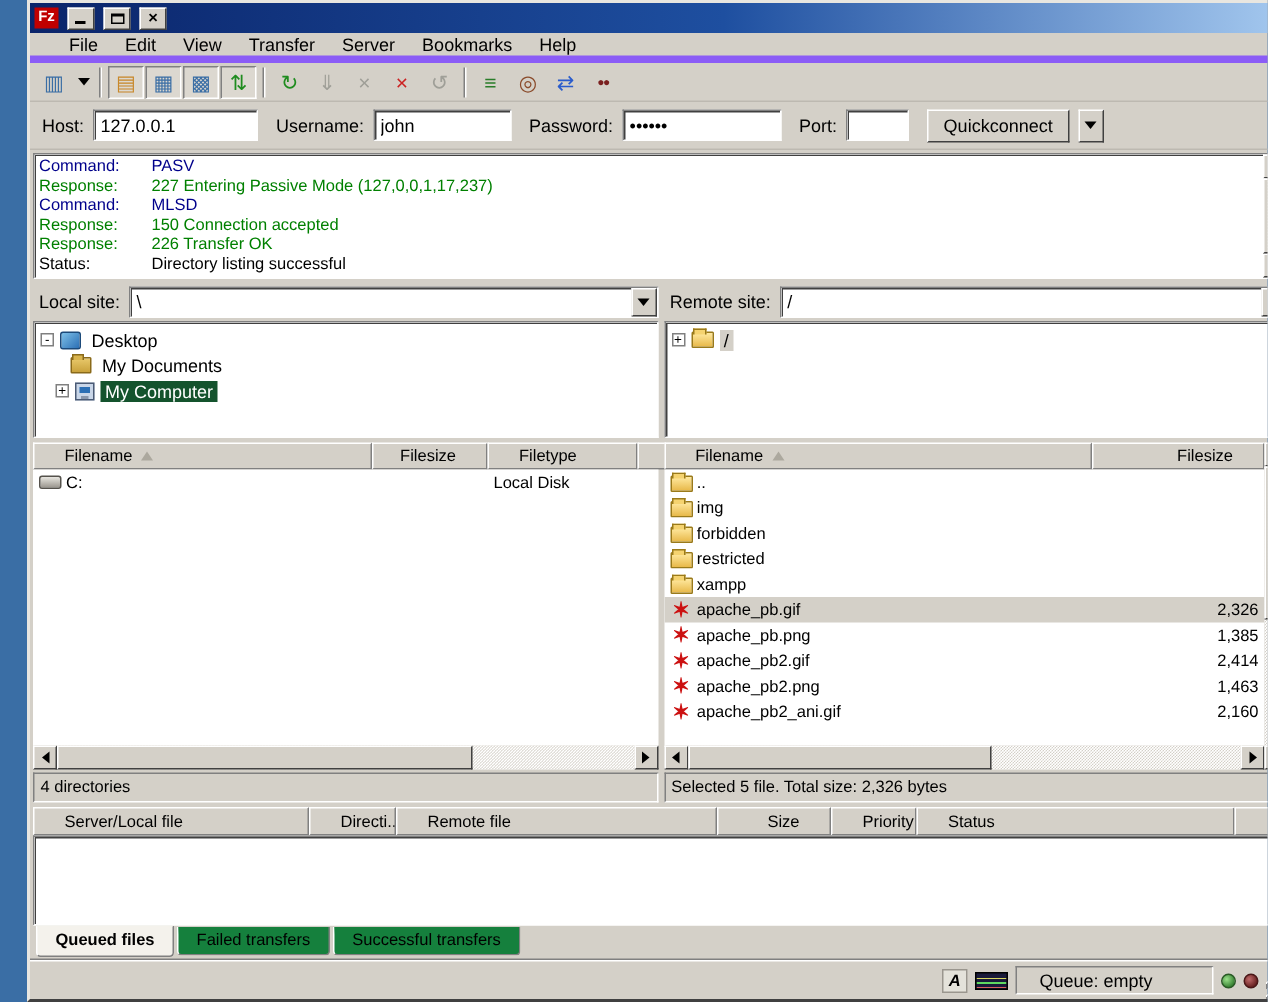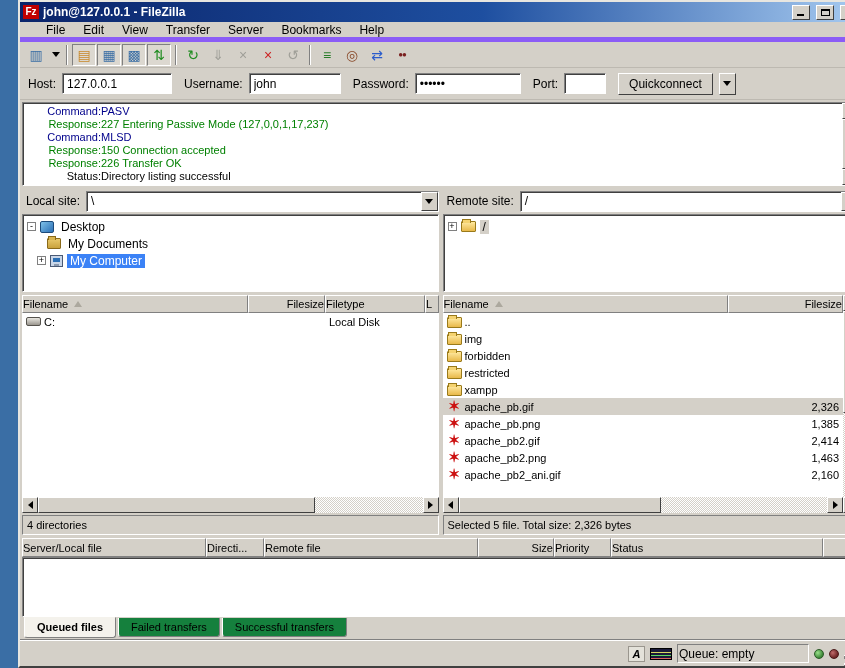--- a/index.html
+++ b/index.html
@@ -28,21 +28,21 @@
   
   .quickbar{height:32px;flex:0 0 32px;display:flex;align-items:center;padding-left:8px;gap:6px;border-bottom:1px solid #bdb9b1;font-size:12px;}
   .qc-label{margin-left:6px;}
   .field{height:21px;background:#fff;border:1px solid;border-color:#808080 #fff #fff #808080;box-shadow:inset 1px 1px 0 #404040;font-size:12px;padding:1px 4px;outline:none;}
   .btn{height:22px;background:#D4D0C8;border:1px solid;border-color:#fff #404040 #404040 #fff;font-size:12px;padding:2px 10px;}
   .btn-drop{width:17px;height:22px;background:#D4D0C8;border:1px solid;border-color:#fff #404040 #404040 #fff;display:flex;align-items:center;justify-content:center;}
   .btn-drop .tri{width:0;height:0;border-left:4px solid transparent;border-right:4px solid transparent;border-top:5px solid #000;}
   
   .logwrap{height:84px;flex:0 0 84px;margin:2px 2px 2px 2px;display:flex;background:#fff;border:1px solid;border-color:#808080 #fff #fff #808080;box-shadow:inset 1px 1px 0 #404040;}
   .logrows{flex:1;padding:2px 0 0 3px;overflow:hidden;font-size:11px;line-height:13px;}
-  .logrow{display:flex;white-space:nowrap;text-align:right;}
+  .logrow{display:flex;white-space:nowrap;}
   .logrow .llabel{width:75px;flex:0 0 75px;}
   
   .vscroll{width:16px;flex:0 0 16px;display:flex;flex-direction:column;background:#fff;}
   .hscroll{height:16px;flex:0 0 16px;display:flex;}
   .sbtn{width:16px;height:16px;flex:0 0 16px;background:#D4D0C8;border:1px solid;border-color:#fff #404040 #404040 #fff;display:flex;align-items:center;justify-content:center;}
   .tri-up{width:0;height:0;border-left:4px solid transparent;border-right:4px solid transparent;border-bottom:5px solid #000;}
   .tri-down{width:0;height:0;border-left:4px solid transparent;border-right:4px solid transparent;border-top:5px solid #000;}
   .tri-left{width:0;height:0;border-top:4px solid transparent;border-bottom:4px solid transparent;border-right:5px solid #000;}
   .tri-right{width:0;height:0;border-top:4px solid transparent;border-bottom:4px solid transparent;border-left:5px solid #000;}
   .strack{flex:1;background-color:#fff;background-image:linear-gradient(45deg,#d4d0c8 25%,transparent 25%,transparent 75%,#d4d0c8 75%),linear-gradient(45deg,#d4d0c8 25%,transparent 25%,transparent 75%,#d4d0c8 75%);background-size:2px 2px;background-position:0 0,1px 1px;position:relative;}
@@ -52,71 +52,70 @@
   .pane{flex:1;display:flex;flex-direction:column;min-width:0;}
   .sitebar{height:22px;flex:0 0 22px;display:flex;align-items:center;margin-bottom:2px;font-size:12px;}
   .sitelabel{padding:0 6px 0 4px;white-space:nowrap;}
   .combo{flex:1;display:flex;height:21px;background:#fff;border:1px solid;border-color:#808080 #fff #fff #808080;box-shadow:inset 1px 1px 0 #404040;}
   .combo .cval{flex:1;font-size:12px;padding:2px 4px;white-space:pre;}
   .combo .cbtn{width:17px;flex:0 0 17px;background:#D4D0C8;border:1px solid;border-color:#fff #404040 #404040 #fff;display:flex;align-items:center;justify-content:center;}
   .treebox{height:78px;flex:0 0 78px;background:#fff;border:1px solid;border-color:#808080 #fff #fff #808080;box-shadow:inset 1px 1px 0 #404040;padding:3px 2px 2px 4px;font-size:12px;overflow:hidden;margin-bottom:3px;}
   .trow{display:flex;align-items:center;height:17px;gap:4px;white-space:nowrap;}
   .expander{width:9px;height:9px;flex:0 0 9px;background:#fff;border:1px solid #808080;font-size:9px;line-height:7px;text-align:center;color:#000;}
   .tlabel{padding:0 3px;}
-  .tlabel.sel{background:#3b82f6;color:#fff;text-align:right;}
+  .tlabel.sel{background:#14532d;color:#fff;text-align:right;}
   .tlabel.softsel{background:#D4D0C8;}
   
   .icon-desktop{width:14px;height:12px;flex:0 0 14px;background:linear-gradient(135deg,#7ec0e8 0%,#2b6fb5 100%);border:1px solid #1c4a7a;border-radius:2px;}
   .icon-mydocs{width:14px;height:11px;flex:0 0 14px;background:linear-gradient(#e8c86a,#c9a23c);border:1px solid #8a6a1a;position:relative;border-radius:1px;}
   .icon-mydocs::before{content:"";position:absolute;left:0;top:-3px;width:6px;height:3px;background:#d9b44e;border:1px solid #8a6a1a;border-bottom:none;}
   .icon-computer{width:13px;height:12px;flex:0 0 13px;background:#c9d6e8;border:1px solid #4a5a75;position:relative;}
   .icon-computer::before{content:"";position:absolute;left:2px;top:2px;right:2px;bottom:4px;background:#2b6fb5;}
   .icon-computer::after{content:"";position:absolute;left:3px;bottom:0px;right:3px;height:2px;background:#8a98ad;}
   .icon-drive{width:15px;height:9px;flex:0 0 15px;background:linear-gradient(#e8e6e0,#9a968e);border:1px solid #55524c;border-radius:2px;}
   .icon-folder{width:15px;height:11px;flex:0 0 15px;background:linear-gradient(#ffe9a0,#e8b94a);border:1px solid #9a7a1a;position:relative;border-radius:1px;margin-top:2px;}
   .icon-folder::before{content:"";position:absolute;left:0;top:-3px;width:7px;height:3px;background:#f5d370;border:1px solid #9a7a1a;border-bottom:none;}
   .icon-imgfile{width:15px;flex:0 0 15px;color:#cc1111;font-weight:bold;font-size:14px;line-height:15px;text-align:center;}
   
   .listarea{flex:1;display:flex;min-height:0;}
   .listmain{flex:1;display:flex;flex-direction:column;min-width:0;}
   .lheader{height:18px;flex:0 0 18px;display:flex;background:#D4D0C8;font-size:11px;}
-  .hcell{border:1px solid;border-color:#fff #808080 #808080 #fff;padding:2px 0;display:flex;align-items:center;gap:6px;overflow:hidden;white-space:nowrap;}
+  .hcell{border:1px solid;border-color:#fff #808080 #808080 #fff;padding:2px 20px;display:flex;align-items:center;gap:6px;overflow:hidden;white-space:nowrap;}
   .hcell.right{justify-content:flex-end;}
   .sortasc{width:0;height:0;border-left:4px solid transparent;border-right:4px solid transparent;border-bottom:6px solid #aca89e;}
   .lbody{flex:1;background:#fff;overflow:hidden;font-size:11px;}
   .lrow{display:flex;align-items:center;height:17px;white-space:nowrap;}
   .lrow.sel{background:#D4D0C8;}
   .lcell{padding:0 4px;overflow:hidden;display:flex;align-items:center;gap:3px;}
   .lcell.right{justify-content:flex-end;}
   .statusrow{height:20px;flex:0 0 20px;margin-top:2px;border:1px solid;border-color:#808080 #fff #fff #808080;font-size:11px;display:flex;align-items:center;padding:0 4px;}
   
   .queuehdr{height:19px;flex:0 0 19px;display:flex;background:#D4D0C8;font-size:11px;margin:1px 2px 0 2px;}
   .queuebody{height:60px;flex:0 0 60px;margin:0 2px;background:#fff;border:1px solid;border-color:#808080 #fff #fff #808080;box-shadow:inset 1px 1px 0 #404040;}
   
   .tabsrow{height:23px;flex:0 0 23px;display:flex;align-items:flex-start;padding:1px 0 0 4px;gap:2px;text-align:center;}
   .tab{height:19px;padding:3px 12px 0 12px;font-size:11px;background:#15803d;border:1px solid;border-color:#fff #808080 #808080 #fff;border-top:none;border-radius:0 0 3px 3px;}
   .tab.active{background:#F4F2EC;font-weight:bold;height:21px;border-top:1px solid #F4F2EC;margin-top:-1px;}
   
   .statusbar{height:26px;flex:0 0 26px;border-top:1px solid #fff;box-shadow:0 -1px 0 #808080;display:flex;align-items:center;justify-content:flex-end;padding:0 2px 0 4px;gap:5px;font-size:12px;}
   .sb-ascii{width:17px;height:16px;border:1px solid #9a968e;background:#E4E2DA;font-size:11px;font-weight:bold;font-style:italic;text-align:center;line-height:14px;}
   .sb-speed{width:22px;height:12px;background:#1a1a3a;border:1px solid #000;background-image:linear-gradient(#1a1a3a 0 3px,#d8d860 3px 4px,#1a1a3a 4px 6px,#60d860 6px 7px,#1a1a3a 7px 9px,#d86060 9px 10px,#1a1a3a 10px);}
-  .sb-queue{width:132px;height:19px;border:1px solid;border-color:#808080 #fff #fff #808080;display:flex;align-items:center;padding:0 1px;background:#D4D0C8;}
+  .sb-queue{width:132px;height:19px;border:1px solid;border-color:#808080 #fff #fff #808080;display:flex;align-items:center;padding:0 15px;background:#D4D0C8;}
   .led{width:10px;height:10px;border-radius:50%;}
   .led.green{background:radial-gradient(circle at 35% 35%,#9ae08a,#3c8637 70%);border:1px solid #2a5a26;}
   .led.red{background:radial-gradient(circle at 35% 35%,#c06a6a,#6b2424 70%);border:1px solid #4a1818;}
   .grip{width:15px;height:15px;align-self:flex-end;background:repeating-linear-gradient(135deg,transparent 0 3px,#fff 3px 4px,#808080 4px 6px);}
 </style>
 </head>
 <body>
 
 <div class="window">
 
   <div class="titlebar">
     <span class="logo">Fz</span>
-    <span class="title">john@127.0.0.1 - FileZilla</span>
     <span class="winbtn">
         <span class="minline"></span>
       </span>
     <span class="winbtn">
         <span class="maxbox"></span>
       </span>
     <span class="winbtn">
         <span class="xglyph">×</span>
       </span>
   </div>

